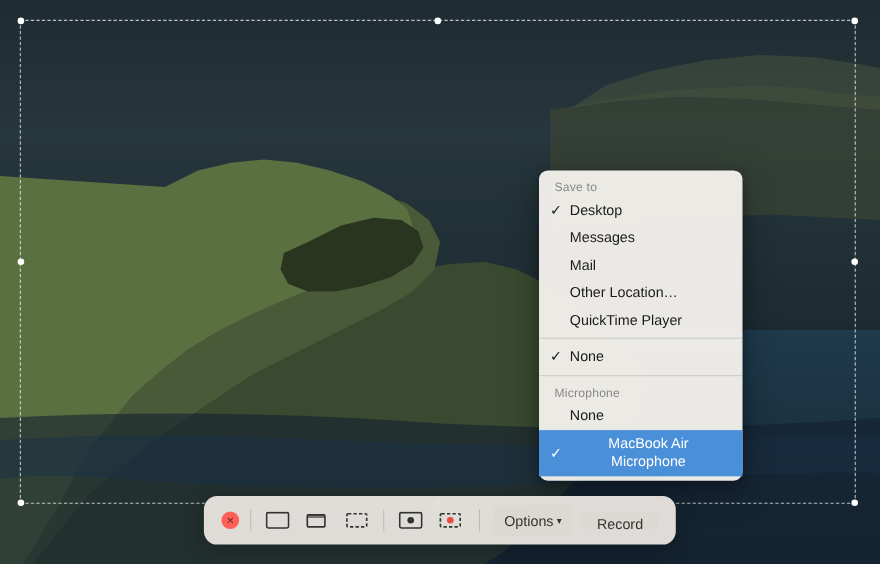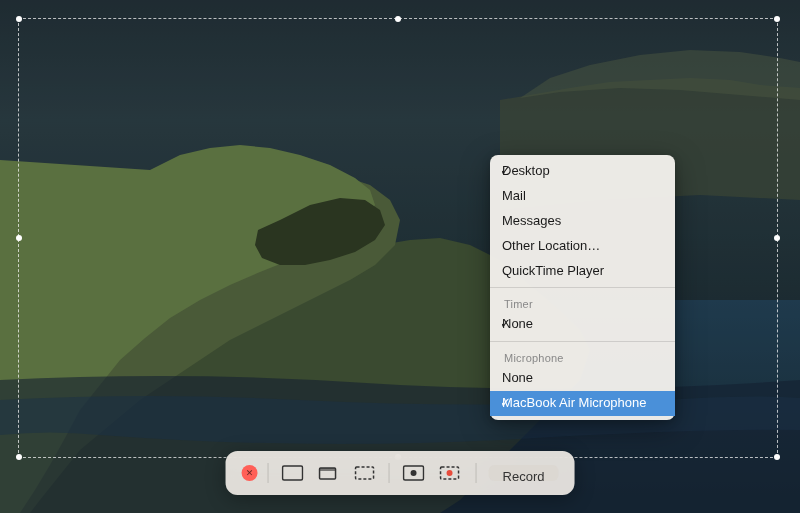--- a/index.html
+++ b/index.html
@@ -131,21 +131,21 @@
 
     .menu-section-label {
       padding: 6px 14px 2px 14px;
       font-size: 11px;
       color: #888;
       font-weight: 500;
       letter-spacing: 0.02em;
     }
 
     .menu-item {
-      padding: 4px 14px 4px 12px;
+      padding: 4px 14px 4px 28px;
       cursor: pointer;
       display: flex;
       align-items: center;
       position: relative;
       color: #1a1a1a;
       min-height: 22px;
       line-height: 1.3;
       text-align: center;
     }
 
@@ -241,29 +241,29 @@
   <div class="handle" style="top:0; left:100%;"></div>
   <div class="handle" style="top:50%; left:0;"></div>
   <div class="handle" style="top:50%; left:100%;"></div>
   <div class="handle" style="top:100%; left:0;"></div>
   <div class="handle" style="top:100%; left:50%;"></div>
   <div class="handle" style="top:100%; left:100%;"></div>
 </div>
 
 <div id="context-menu">
 
+  <div class="menu-section-label">Save to</div>
   <div class="menu-item checked">Desktop</div>
+  <div class="menu-item">Messages</div>
   <div class="menu-item">Mail</div>
-  <div class="menu-item">Messages</div>
   <div class="menu-item">Other Location…</div>
   <div class="menu-item">QuickTime Player</div>
 
   <div class="menu-divider"></div>
 
-  <div class="menu-section-label">Timer</div>
   <div class="menu-item checked">None</div>
 
   <div class="menu-divider"></div>
 
   <div class="menu-section-label">Microphone</div>
   <div class="menu-item">None</div>
   <div class="menu-item highlighted checked">MacBook Air Microphone</div>
 
 </div>
 
@@ -303,17 +303,21 @@
 
   <div class="toolbar-icon" title="Record Selection">
     <svg viewBox="0 0 22 16" fill="none" xmlns="http://www.w3.org/2000/svg">
       <rect x="2" y="2" width="18" height="12" rx="1" stroke="#333" stroke-width="1.5" fill="none" stroke-dasharray="3 2"></rect>
       <circle cx="11" cy="8" r="3" fill="#e74c3c"></circle>
     </svg>
   </div>
 
   <div style="width:1px; height:20px; background:rgba(0,0,0,0.15); margin:0 4px;"></div>
 
+  <button id="options-btn">
+    <span>Options</span>
+    <span style="font-size:9px;">▾</span>
+  </button>
 
   <button id="record-btn">
     <span>Record</span>
   </button>
 </div>
 
 </body></html>

